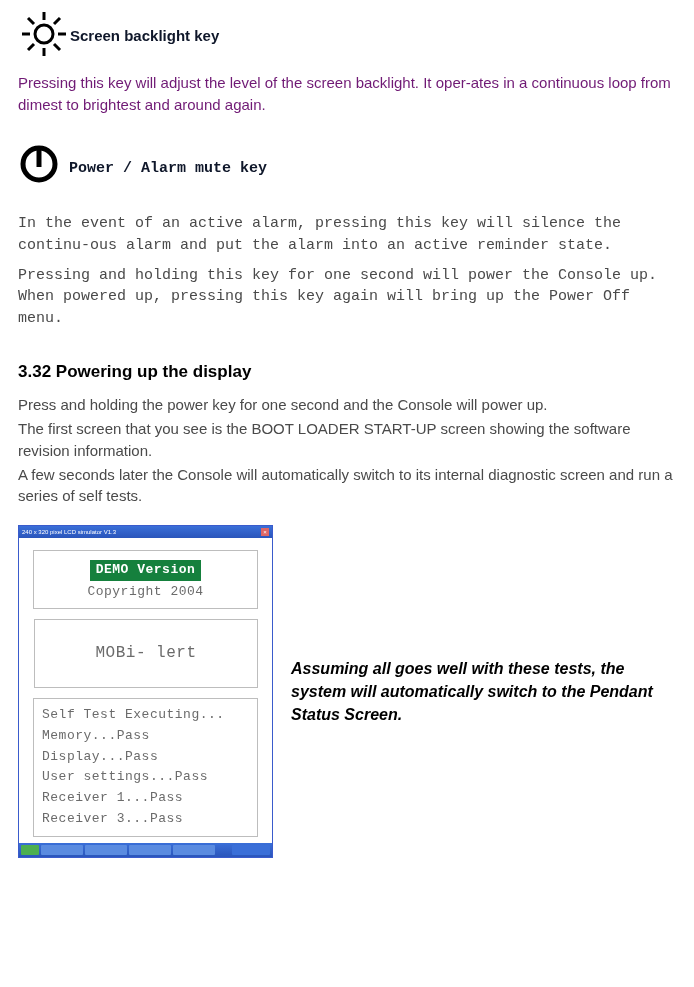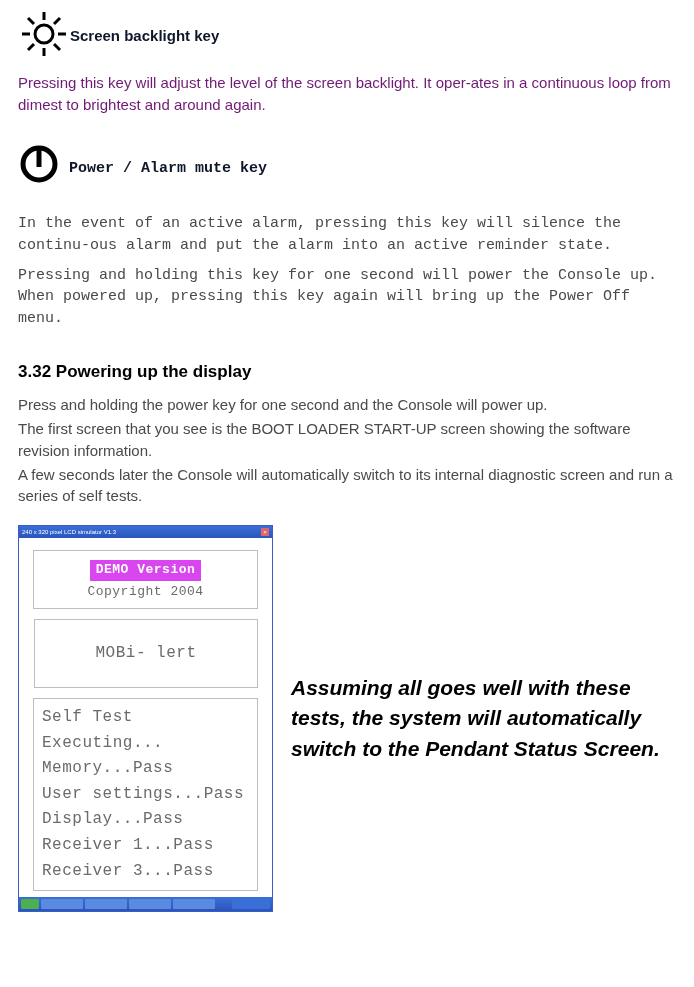--- a/index.html
+++ b/index.html
@@ -71,21 +71,21 @@
     .lcd-body {
       padding: 8px 10px 2px 10px;
     }
     .lcd-box {
       border: 1px solid #bdbdbd;
       margin: 4px 4px 10px 4px;
       padding: 6px 4px;
       text-align: center;
     }
     .lcd-demo {
-      background: #d946ef;
+      background: #15803d;
       color: #fff;
       font-family: "Courier New", monospace;
       font-size: 13px;
       font-weight: bold;
       padding: 1px 6px;
       display: inline-block;
       letter-spacing: 0.5px;
     }
     .lcd-copy {
       font-family: "Courier New", monospace;
@@ -102,21 +102,21 @@
       font-family: "Courier New", monospace;
       font-size: 16px;
       color: #6b6b6b;
       letter-spacing: 0.5px;
     }
     .lcd-tests {
       border: 1px solid #bdbdbd;
       margin: 0 4px 4px 4px;
       padding: 6px 8px;
       font-family: "Courier New", monospace;
-      font-size: 16px;
+      font-size: 13px;
       color: #6b6b6b;
       text-align: left;
       letter-spacing: 0.5px;
       line-height: 1.6;
     }
     .lcd-taskbar {
       height: 14px;
       background: linear-gradient(#3a6fd8, #2a55bb);
       display: flex;
       align-items: center;
@@ -129,21 +129,21 @@
       border-radius: 1px;
       flex: 0 0 auto;
     }
     .task-start { width: 18px; background: #4caf50; }
     .task-item { width: 42px; }
     .task-tray { margin-left: auto; width: 38px; background: #3a6fd8; }
     .caption {
       font-style: italic;
       font-weight: bold;
       color: #000;
-      font-size: 21px;
+      font-size: 16px;
       line-height: 1.45;
       flex: 1;
     }
   </style>
 </head>
 <body>
 
 <div>
   <span class="icon-wrap">
     <svg width="52" height="48" viewBox="0 0 52 48">
@@ -188,22 +188,22 @@
     </div>
     <div class="lcd-body">
       <div class="lcd-box">
         <div class="lcd-demo">DEMO Version</div>
         <div class="lcd-copy">Copyright 2004</div>
       </div>
       <div class="lcd-mobi-box">MOBi- lert</div>
       <div class="lcd-tests">
         <div>Self Test Executing...</div>
         <div> Memory...Pass</div>
+        <div> Display...Pass</div>
         <div> User settings...Pass</div>
-        <div> Display...Pass</div>
         <div> Receiver 1...Pass</div>
         <div> Receiver 3...Pass</div>
       </div>
     </div>
     <div class="lcd-taskbar">
       <div class="task-btn task-start"></div>
       <div class="task-btn task-item"></div>
       <div class="task-btn task-item"></div>
       <div class="task-btn task-item"></div>
       <div class="task-btn task-item"></div>

